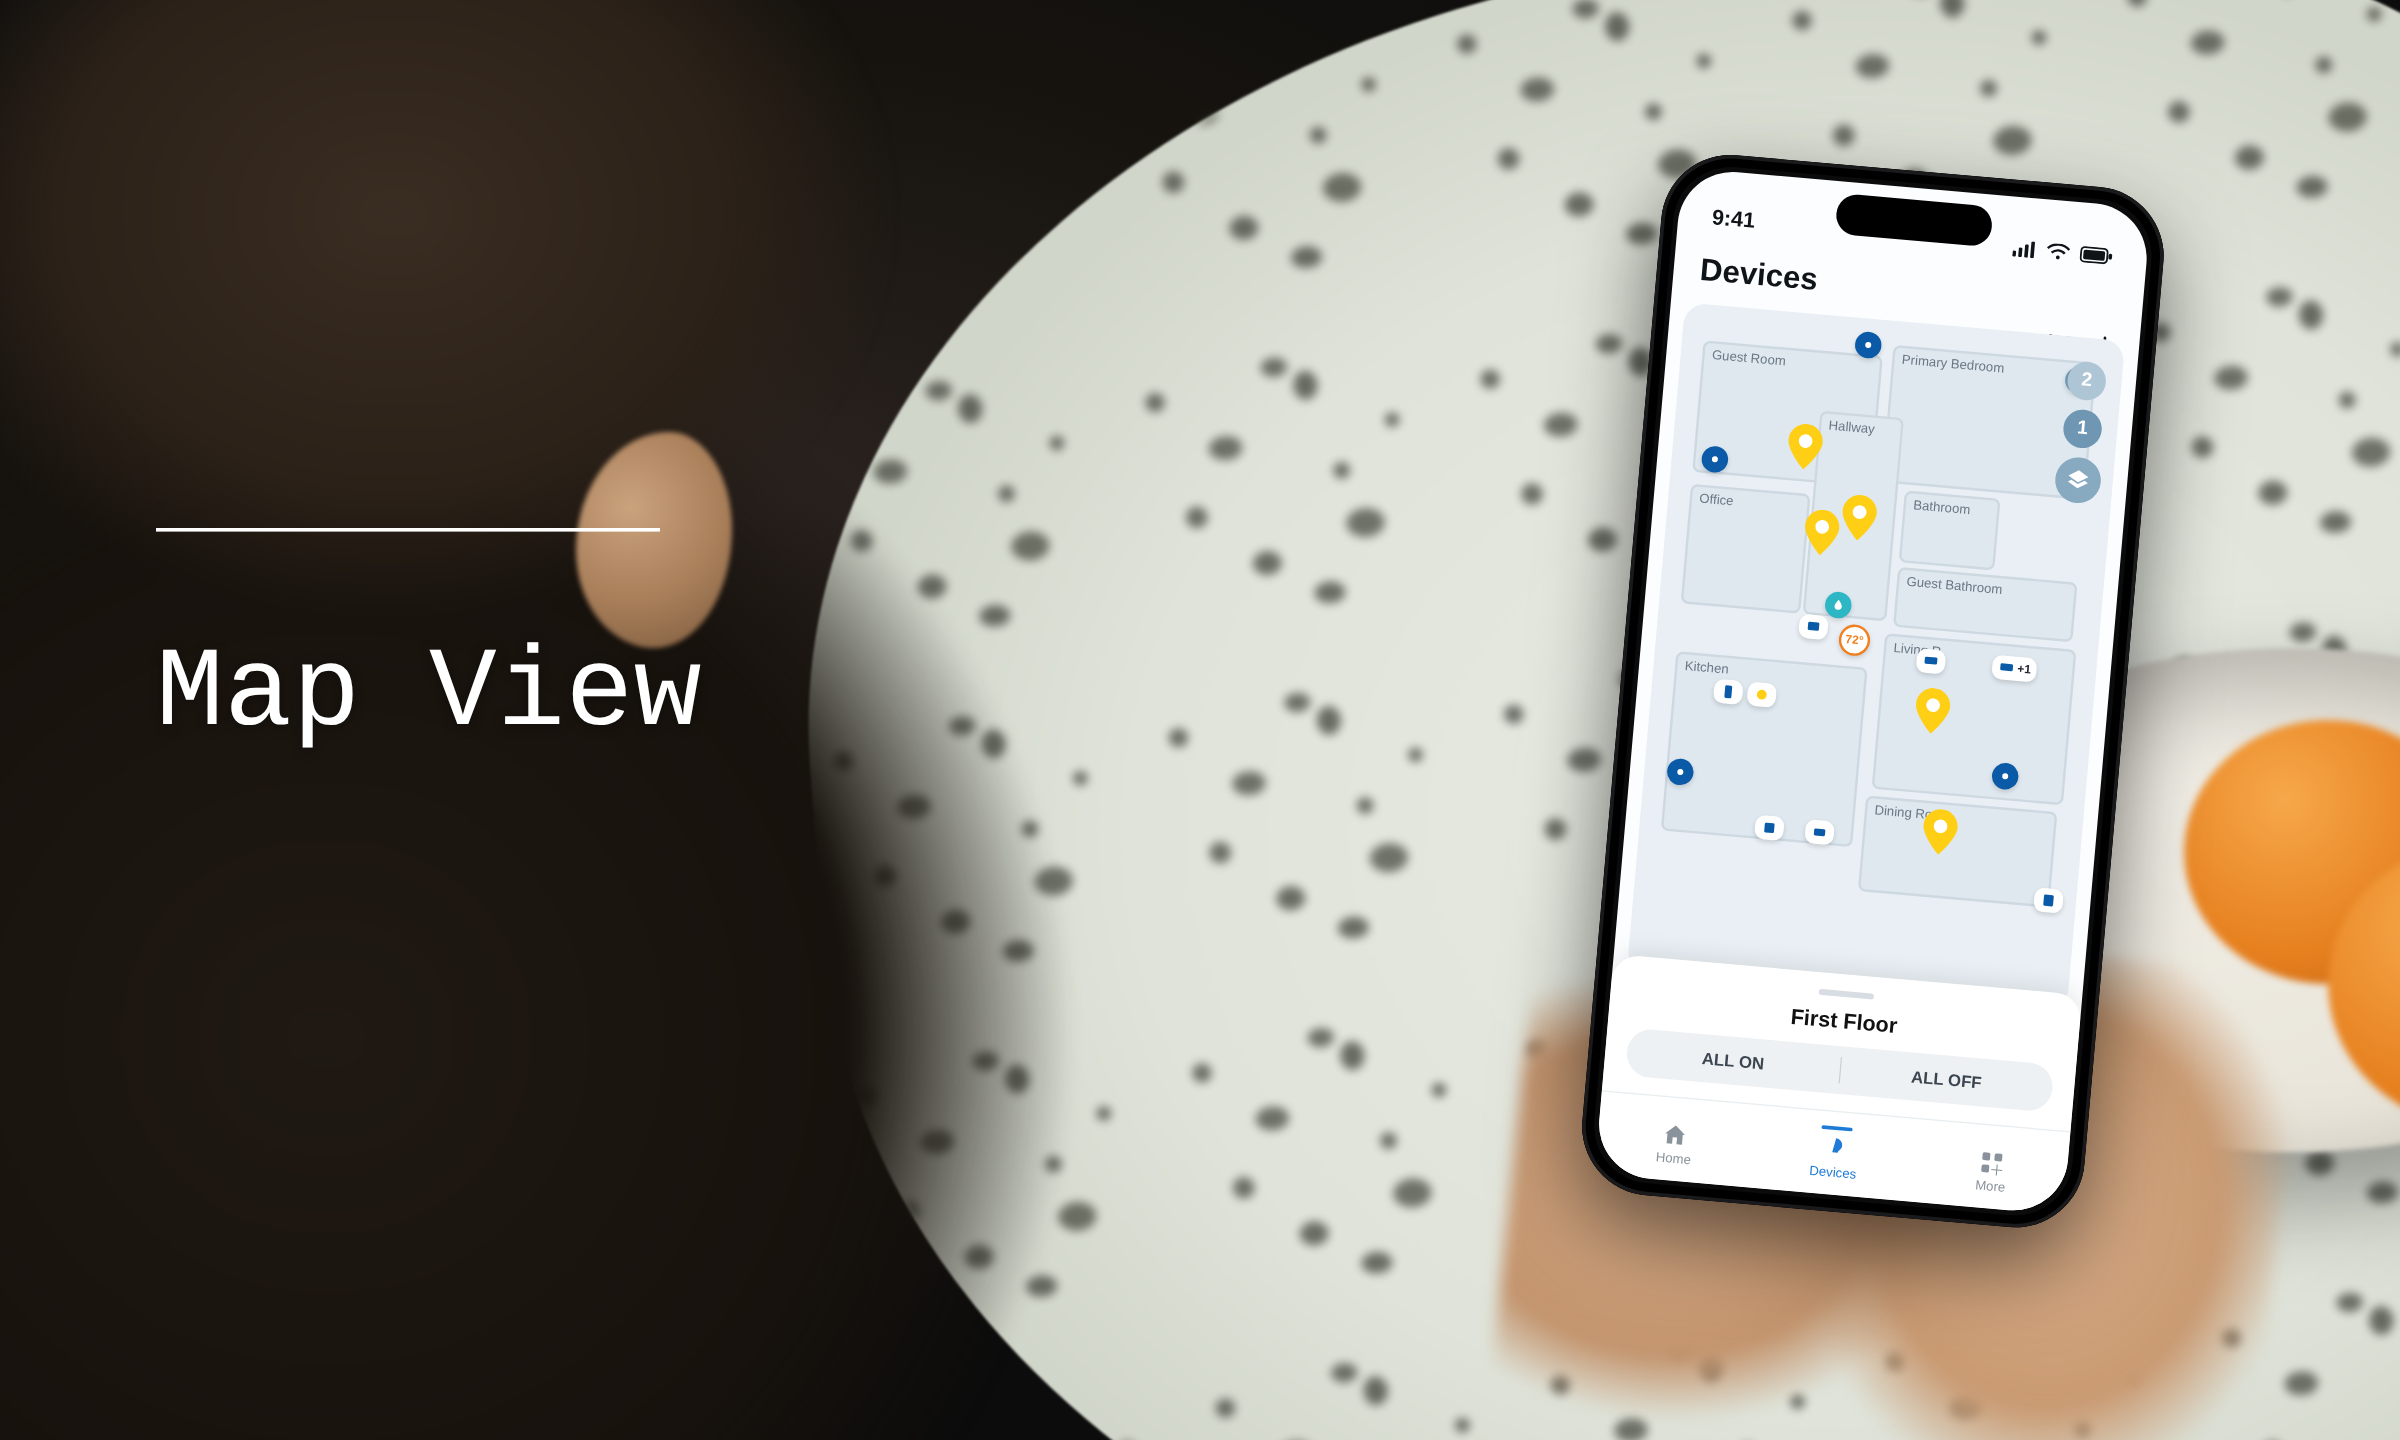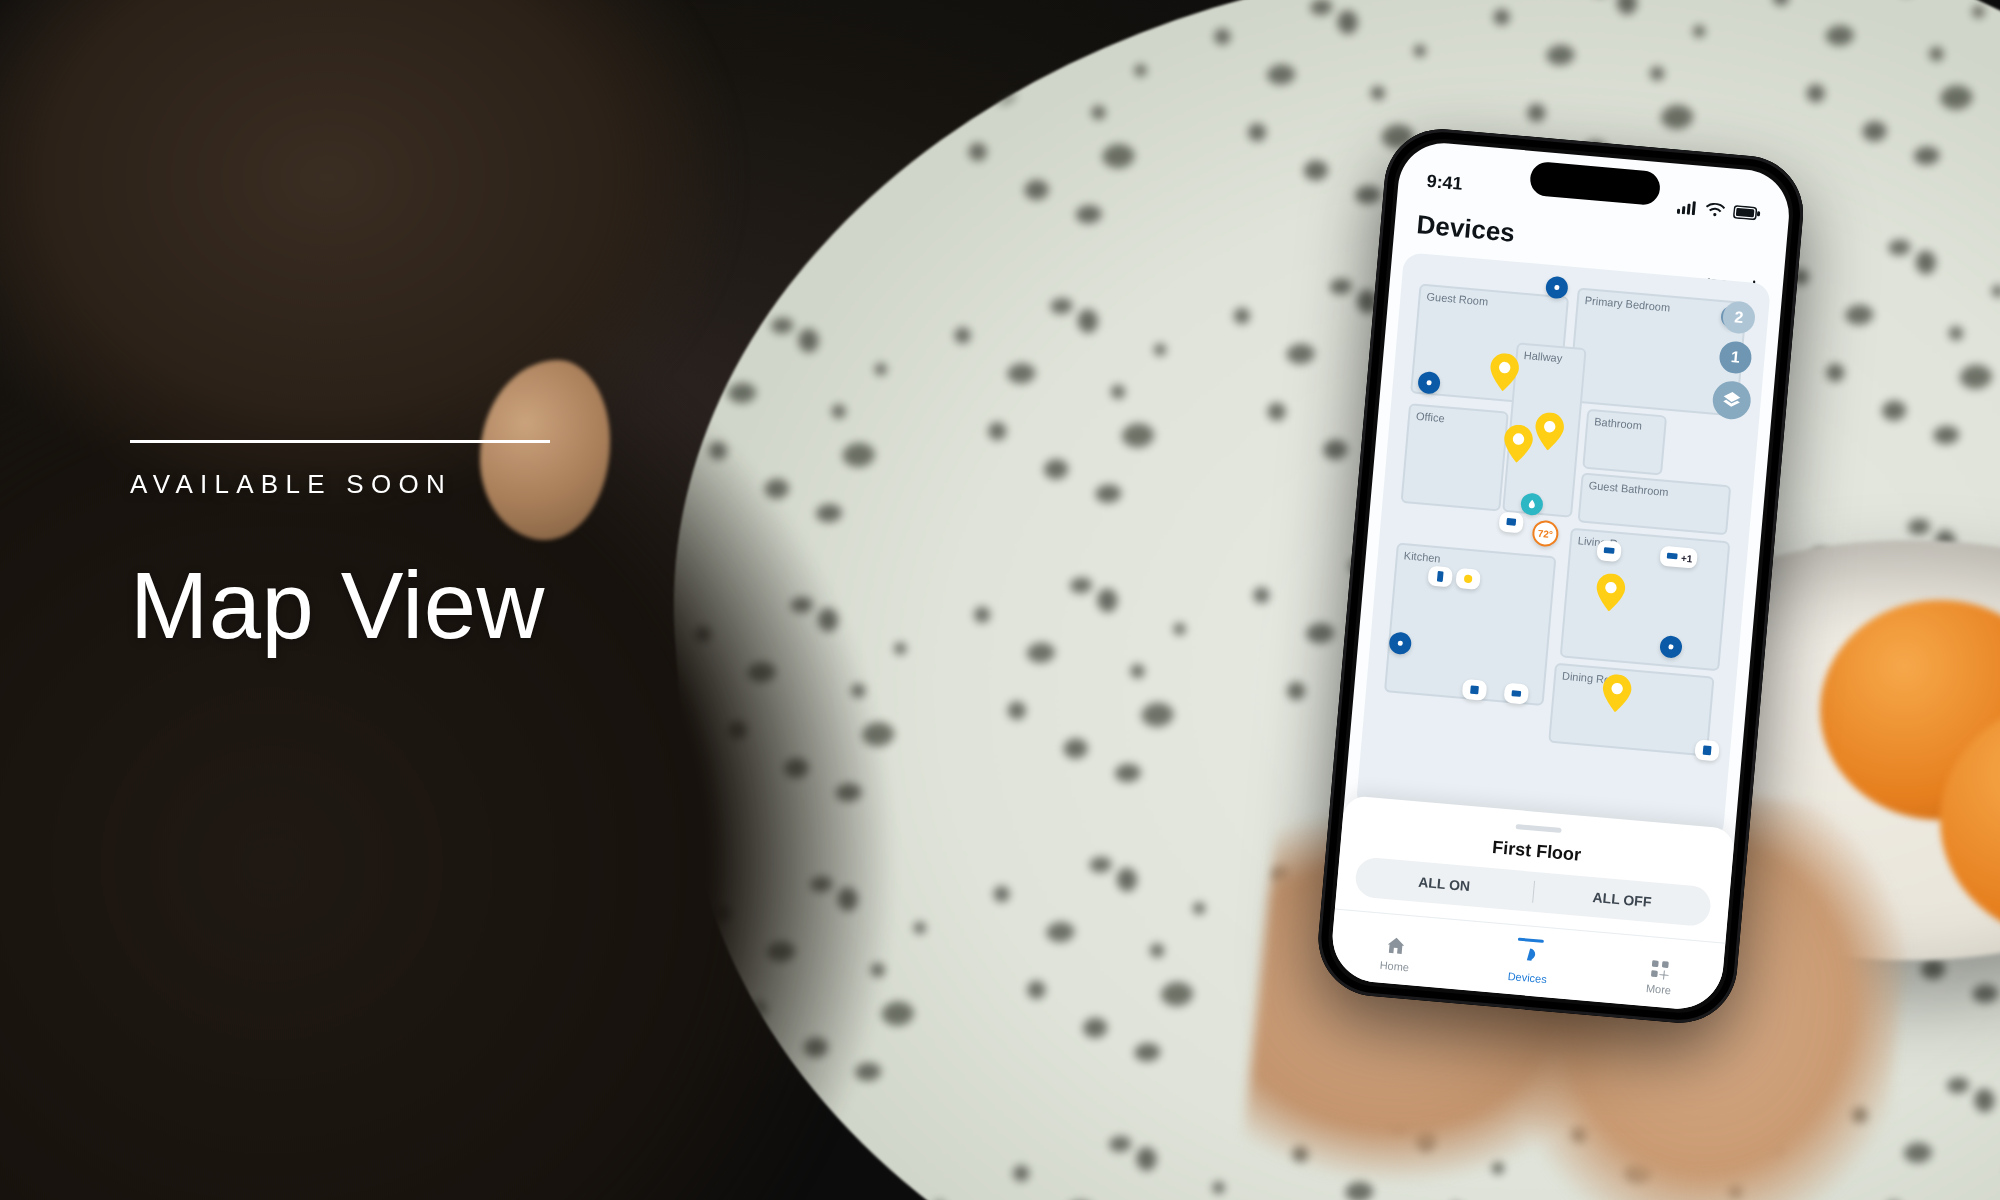--- a/index.html
+++ b/index.html
@@ -101,22 +101,22 @@
     color: #fff;
     text-shadow: 0 2px 10px rgba(0,0,0,.4);
   }
   .overlay hr {
     width: 420px; border: none; border-top: 3px solid #fff; margin-bottom: 26px;
   }
   .overlay .eyebrow {
     font-size: 26px; letter-spacing: .28em; font-weight: 400;
   }
   .overlay h1 {
-    margin-top: 52px;
-    font-size: 94px; font-weight: 300; letter-spacing: .005em;
+    margin-top: 83px;
+    font-size: 94px; font-weight: 300; letter-spacing: .005em; font-family: Liberation Mono, monospace;
   }
 
   
   .phone {
     position: absolute;
     left: 1328px; top: 140px;
     width: 420px; height: 870px;
     border-radius: 58px;
     background: #0b0b0c;
     box-shadow:
@@ -259,21 +259,20 @@
 <div class="table"></div>
 <div class="bowl"></div>
 <div class="fruit a"></div>
 <div class="fruit b"></div>
 <div class="person"></div>
 <div class="ear"></div>
 <div class="hand"></div>
 
 <div class="overlay">
   <hr>
-  <div class="eyebrow">AVAILABLE SOON</div>
   <h1>Map View</h1>
 </div>
 
 <div class="phone">
   <div class="screen">
     <div class="notch"></div>
 
     <div class="statusbar">
       <span>9:41</span>
       <span class="right">

